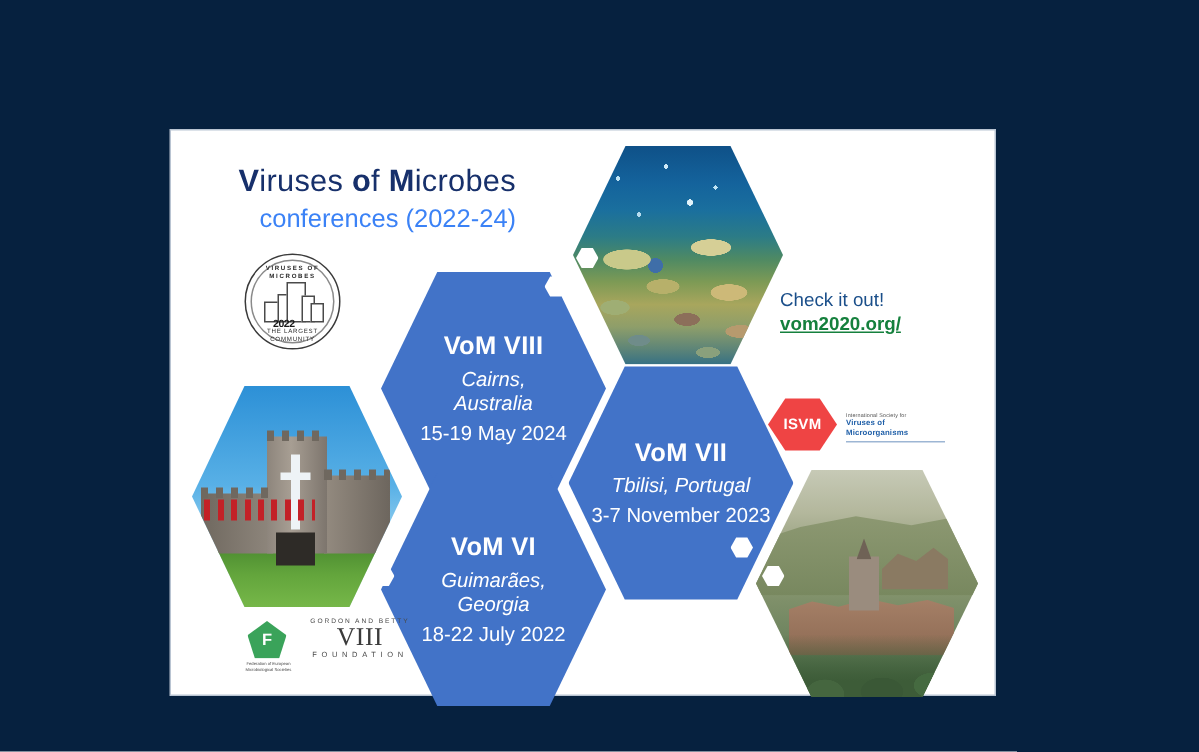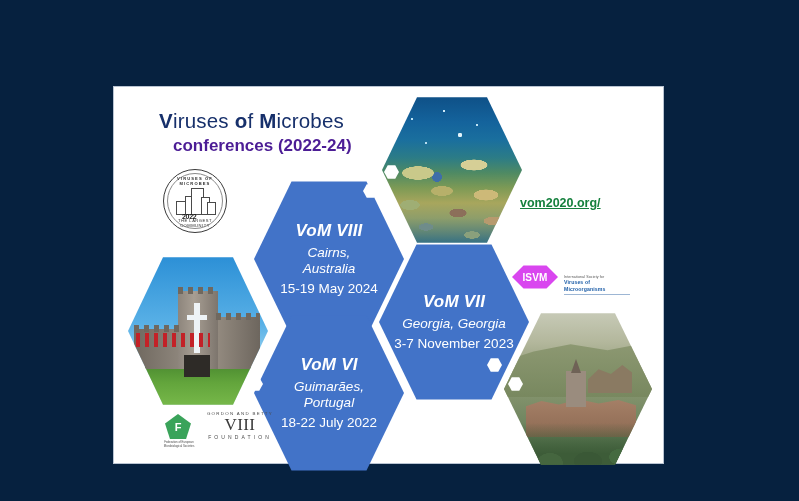--- a/index.html
+++ b/index.html
@@ -20,36 +20,36 @@
 
   
   #title-block{position:absolute;left:45px;top:22px;width:300px;color:#17306b;}
   #title-line1{
     font-size:20.5px;letter-spacing:.2px;white-space:nowrap;
     color:#17306b;font-weight:400;
   }
   #title-line1 b{font-weight:700;}
   #title-line2{
     font-size:17px;margin-top:3px;margin-left:14px;white-space:nowrap;
-    color:#4c1d95;font-weight:700;
+    color:#3b82f6;font-weight:400;
   }
 
   
   .hex{
     position:absolute;
     clip-path:polygon(25% 1.5%,75% 1.5%,100% 50%,75% 98.5%,25% 98.5%,0% 50%);
   }
   .hex-blue{background:#4273c8;}
   .hextxt{
     position:absolute;inset:0;
     display:flex;flex-direction:column;align-items:center;justify-content:center;
     color:#ffffff;text-align:center;line-height:1.18;
     pointer-events:none;
   }
-  .hextxt .hname{font-weight:700;font-size:17px;letter-spacing:.2px;margin-bottom:4px;font-style:italic;}
+  .hextxt .hname{font-weight:700;font-size:17px;letter-spacing:.2px;margin-bottom:4px;}
   .hextxt .hplace{font-style:italic;font-size:13.5px;}
   .hextxt .hdate{font-size:13.5px;margin-top:4px;}
 
   
   .minihex{
     position:absolute;width:15px;height:14px;background:#ffffff;
     clip-path:polygon(25% 2%,75% 2%,100% 50%,75% 98%,25% 98%,0% 50%);
   }
 
   
@@ -115,21 +115,21 @@
   #logo-seal .ring{position:absolute;inset:0;border:1.4px solid #3a3a3a;border-radius:50%;background:#fff;}
   #logo-seal .ring2{position:absolute;inset:4px;border:.8px solid #8a8a8a;border-radius:50%;}
   #logo-seal .castle{position:absolute;left:13px;top:20px;width:38px;height:26px;}
   #logo-seal .castle .t{position:absolute;bottom:0;border:1.2px solid #4a4a4a;background:#fff;}
   #logo-seal .yr{position:absolute;left:19px;top:44px;font-size:7px;font-weight:700;color:#1b1b1b;letter-spacing:-.3px;}
   #logo-seal .arc,#logo-seal .arcb{position:absolute;left:0;right:0;text-align:center;font-size:4.1px;color:#2b2b2b;letter-spacing:1.1px;font-weight:700;}
   #logo-seal .arc{top:7px;}
   #logo-seal .arcb{bottom:5px;letter-spacing:.5px;font-weight:400;}
 
   #logo-isvm{position:absolute;left:398px;top:178px;width:118px;height:36px;}
-  #logo-isvm .hexl{position:absolute;left:0;top:0;width:46px;height:24px;background:#d946ef;
+  #logo-isvm .hexl{position:absolute;left:0;top:0;width:46px;height:36px;background:#ef4444;
       clip-path:polygon(25% 2%,75% 2%,100% 50%,75% 98%,25% 98%,0% 50%);}
   #logo-isvm .hexl span{position:absolute;inset:0;display:flex;align-items:center;justify-content:center;
       color:#fff;font-weight:700;font-size:10px;letter-spacing:.2px;}
   #logo-isvm .txt{position:absolute;left:52px;top:10px;width:66px;line-height:1.25;}
   #logo-isvm .txt .l1{font-size:3.6px;color:#555;letter-spacing:.1px;}
   #logo-isvm .txt .l2{font-size:5.2px;color:#1f5fa8;font-weight:700;letter-spacing:.1px;}
   #logo-isvm .txt .rule{margin-top:2px;height:.6px;background:#9db6d4;}
 
   #logo-fems{position:absolute;left:48px;top:326px;width:34px;height:34px;}
   #logo-fems .pent{position:absolute;left:3px;top:1px;width:26px;height:25px;background:#3aa35a;
@@ -213,37 +213,38 @@
         <div class="hplace">Cairns,</div>
         <div class="hplace">Australia</div>
         <div class="hdate">15-19 May 2024</div>
       </div>
     </div>
     <div class="minihex" style="left:249px;top:97px;"></div>
 
     <div class="hex hex-blue" style="left:265px;top:155px;width:150px;height:160px;">
       <div class="hextxt">
         <div class="hname">VoM VII</div>
-        <div class="hplace">Georgia, Georgia</div>
+        <div class="hplace">Tbilisi, Portugal</div>
         <div class="hdate">3-7 November 2023</div>
       </div>
     </div>
     <div class="minihex" style="left:373px;top:271px;"></div>
 
     <div class="hex hex-blue" style="left:140px;top:226px;width:150px;height:160px;">
       <div class="hextxt">
         <div class="hname">VoM VI</div>
         <div class="hplace">Guimarães,</div>
-        <div class="hplace">Portugal</div>
+        <div class="hplace">Georgia</div>
         <div class="hdate">18-22 July 2022</div>
       </div>
     </div>
     <div class="minihex" style="left:134px;top:290px;"></div>
 
     <div id="checkout">
+      <div class="co1">Check it out!</div>
       <a class="co2" href="#">vom2020.org/</a>
     </div>
 
     <div id="logo-isvm">
       <div class="hexl">
         <span>ISVM</span>
       </div>
       <div class="txt">
         <div class="l1">International Society for</div>
         <div class="l2">Viruses of Microorganisms</div>

